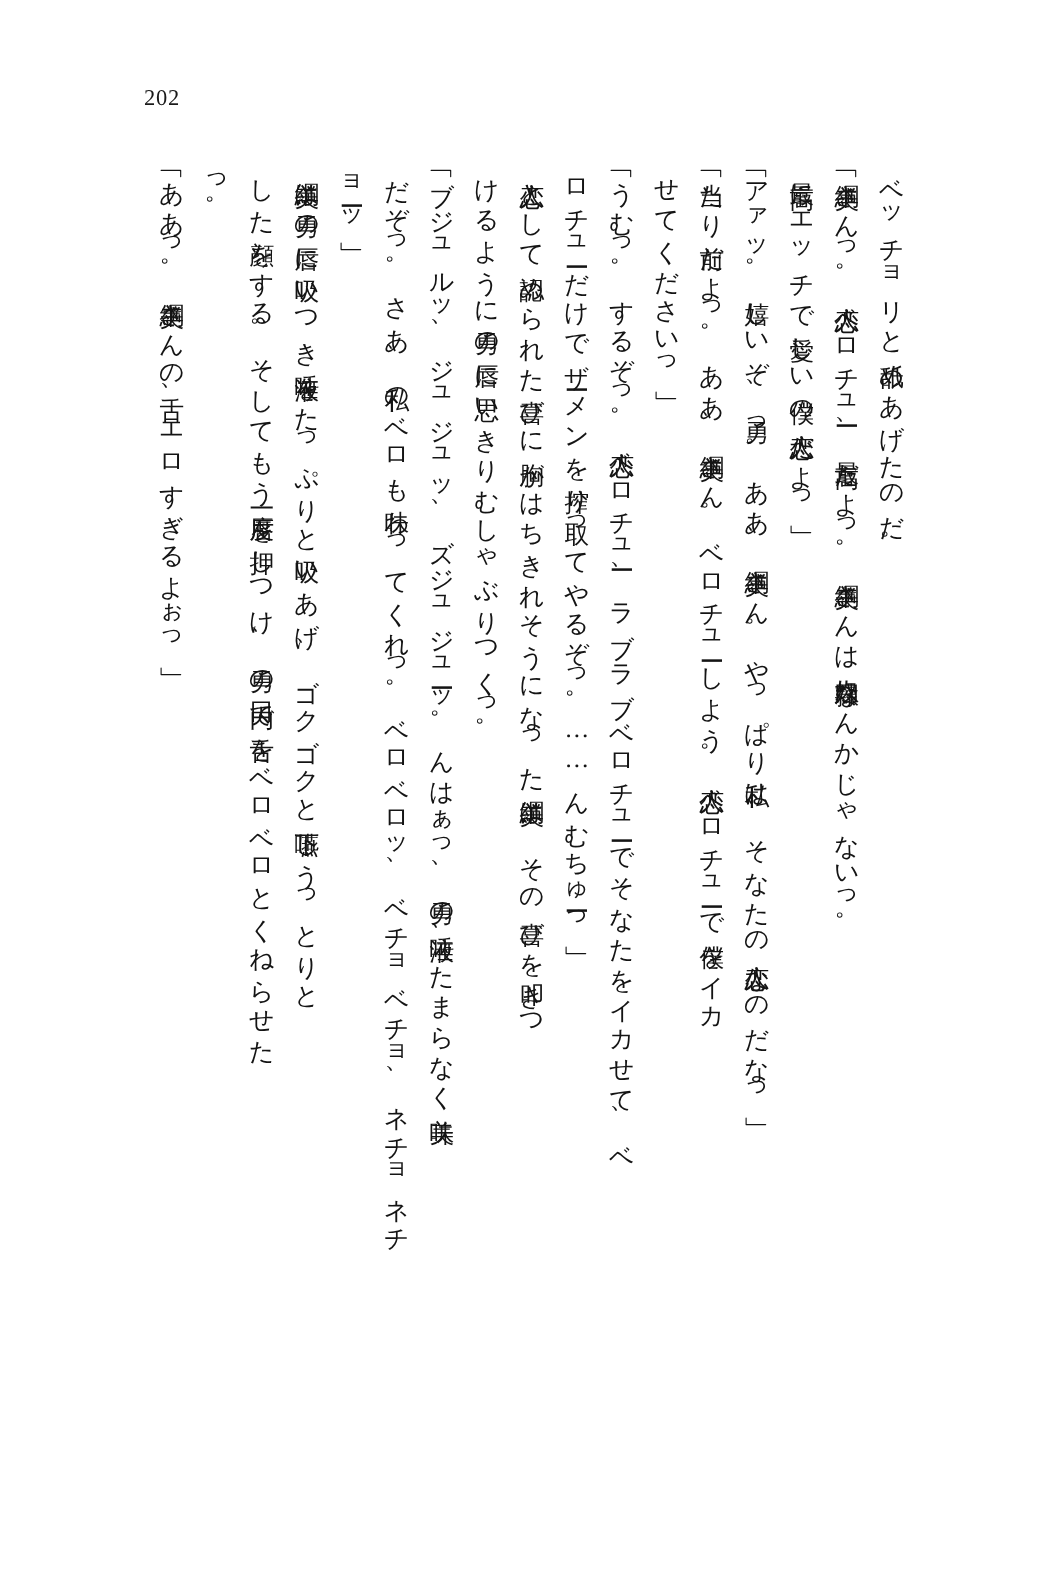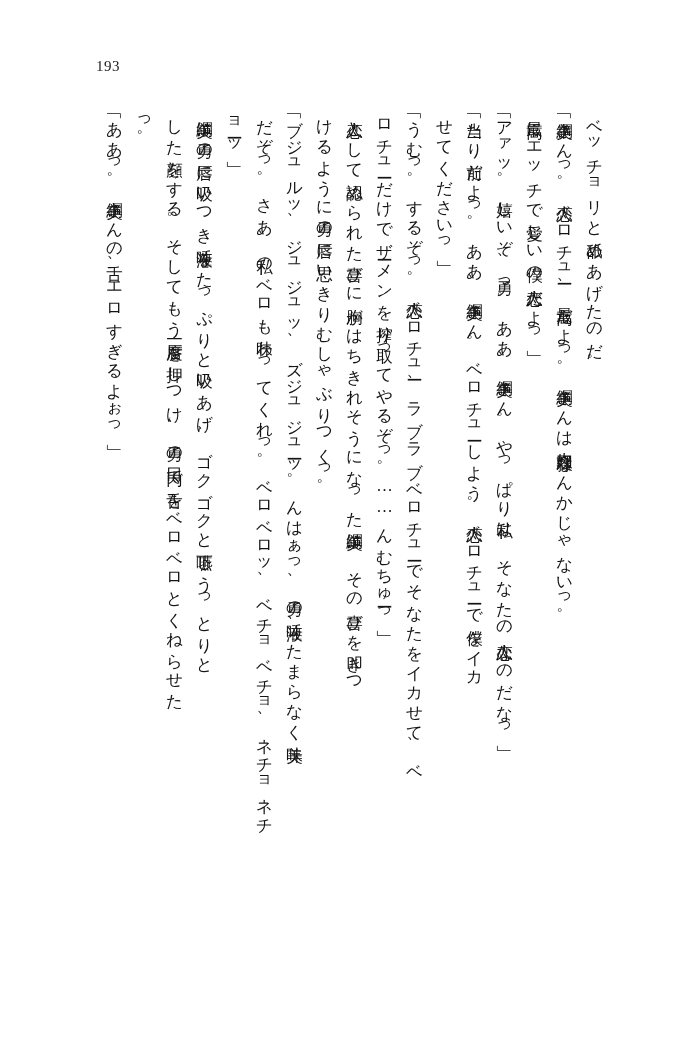--- a/index.html
+++ b/index.html
@@ -53,21 +53,21 @@
     white-space: pre-wrap;
     word-break: break-all;
     font-family: "Liberation Serif", "DejaVu Serif", serif;
   }
 </style>
 </head>
 <body>
 
 <div class="page">
 
-  <div class="page-number">193</div>
+  <div class="page-number">202</div>
 
   <div class="text-block">
     <div class="tcol">ベッチョリと舐めあげたのだ。</div>
     <div class="tcol">「美綱さんっ。恋人ベロチュー、最高だよっ。美綱さんは肉奴隷なんかじゃないっ。</div>
     <div class="tcol">最高にエッチで愛しい僕の恋人だよっ」</div>
     <div class="tcol">「アァッ。嬉しいぞ、勇っ。ああ、美綱さん。やっぱり私は、そなたの恋人なのだなっ」</div>
     <div class="tcol">「当たり前だよっ。ああ、美綱さん。ベロチューしよう。恋人ベロチューで僕をイカ</div>
     <div class="tcol">せてくださいっ」</div>
     <div class="tcol">「うむっ。するぞっ。恋人ベロチュー、ラブラブベロチューでそなたをイカせて、ベ</div>
     <div class="tcol">ロチューだけでザーメンを搾り取ってやるぞっ。……んむちゅーっ」</div>

